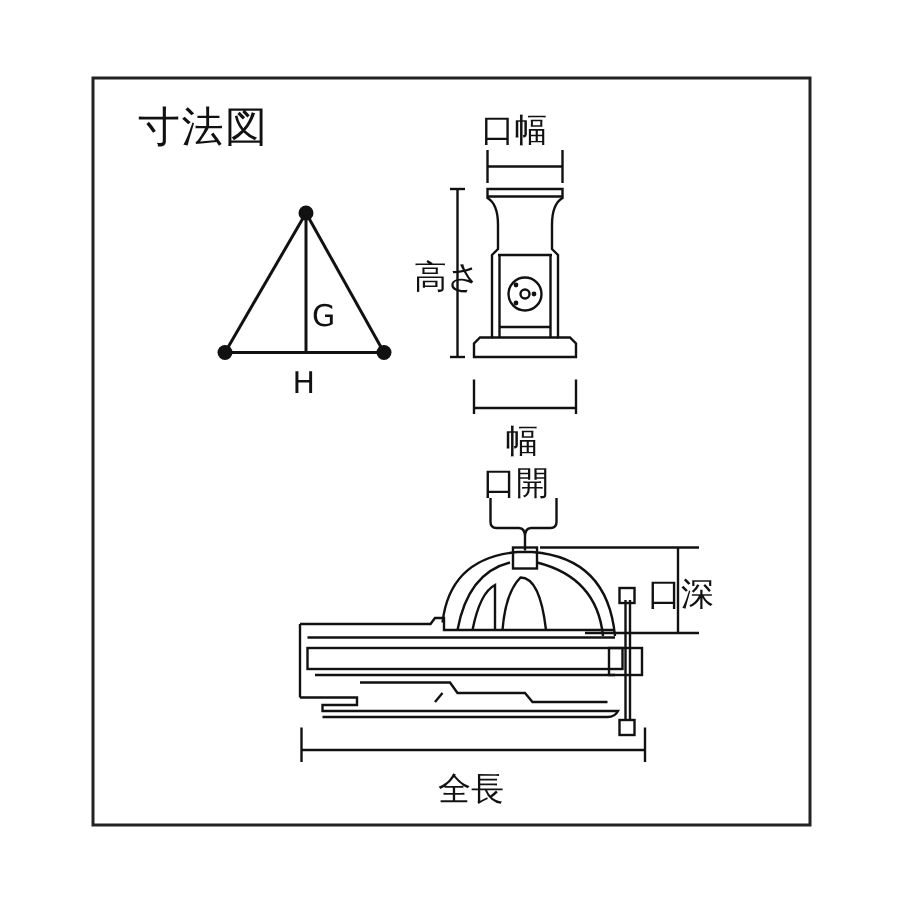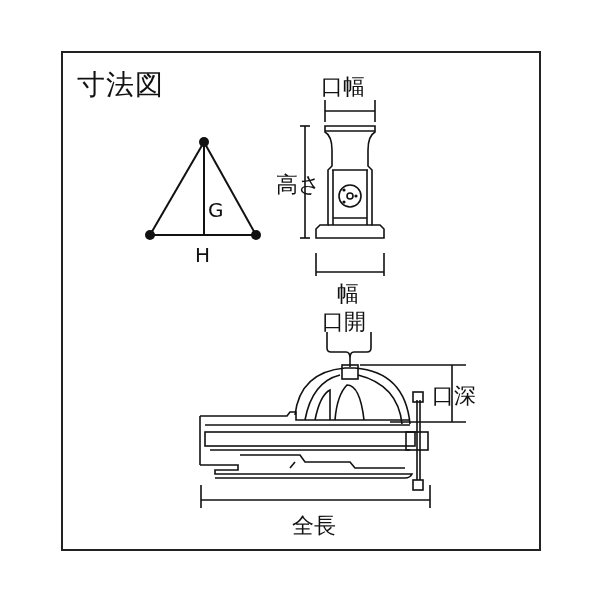--- a/index.html
+++ b/index.html
@@ -1,20 +1,20 @@
 <!DOCTYPE html>
 <html><head>
   <meta charset="utf-8">
   <style>
     html, body { margin:0; padding:0; background:#ffffff; }
     body { width:600px; height:600px; position:relative; overflow:hidden; }
     .frame { position:absolute; left:61px; top:51px; width:476px; height:496px; border:2px solid #222; box-sizing:content-box; }
     svg { position:absolute; left:0; top:0; }
     .lbl { font-family:"DejaVu Sans", sans-serif; fill:#111; }
-    .title { position:absolute; left:77px; top:66px; font-family:"DejaVu Sans", sans-serif; font-size:28px; color:#111; letter-spacing:1px; }
+    .title { position:absolute; left:92px; top:66px; font-family:"DejaVu Sans", sans-serif; font-size:28px; color:#111; letter-spacing:1px; }
   </style>
 </head>
 <body>
 
 <div class="frame"></div>
 <div class="title">寸法図</div>
 
 <svg width="600" height="600" viewBox="0 0 600 600">
   <g stroke="#111" stroke-width="2" fill="none">
 

